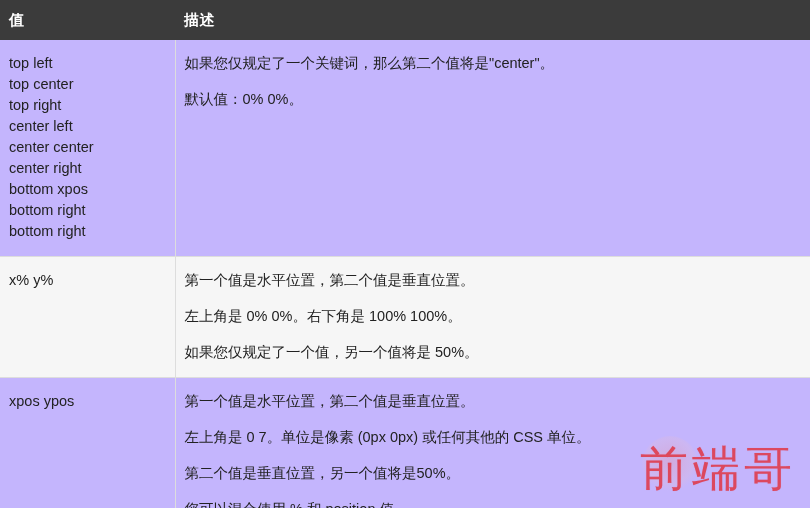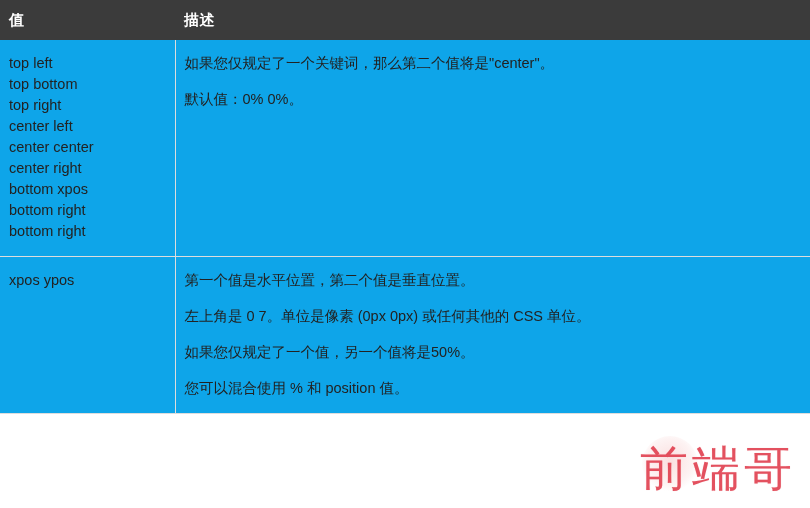--- a/index.html
+++ b/index.html
@@ -62,21 +62,21 @@
   }
 
   td.cell-desc {
     padding: 13px 12px 14px 9px;
   }
 
   tbody tr.row-alt td {
     background: #f6f6f6;
   }
   tbody tr.row-plain td {
-    background: #0ea5e9;
+    background: #c4b5fd;
   }
 
   .kw-line {
     display: block;
     line-height: 21px;
     white-space: nowrap;
   }
 
   .desc-para {
     margin: 0 0 0 0;
@@ -129,44 +129,54 @@
     <tr class="table-head-row">
       <th class="th-value">值</th>
       <th class="th-desc">描述</th>
     </tr>
   </thead>
   <tbody>
 
     <tr class="row-plain">
       <td class="cell-value">
         <span class="kw-line">top left</span>
-        <span class="kw-line">top bottom</span>
+        <span class="kw-line">top center</span>
         <span class="kw-line">top right</span>
         <span class="kw-line">center left</span>
         <span class="kw-line">center center</span>
         <span class="kw-line">center right</span>
         <span class="kw-line">bottom xpos</span>
         <span class="kw-line">bottom right</span>
         <span class="kw-line">bottom right</span>
       </td>
       <td class="cell-desc">
         <p class="desc-para">如果您仅规定了一个关键词，那么第二个值将是"center"。</p>
         <p class="desc-para">默认值：0% 0%。</p>
       </td>
     </tr>
 
+    <tr class="row-alt">
+      <td class="cell-value">
+        <span class="kw-line">x% y%</span>
+      </td>
+      <td class="cell-desc">
+        <p class="desc-para">第一个值是水平位置，第二个值是垂直位置。</p>
+        <p class="desc-para">左上角是 0% 0%。右下角是 100% 100%。</p>
+        <p class="desc-para">如果您仅规定了一个值，另一个值将是 50%。</p>
+      </td>
+    </tr>
 
     <tr class="row-plain">
       <td class="cell-value">
         <span class="kw-line">xpos ypos</span>
       </td>
       <td class="cell-desc">
         <p class="desc-para">第一个值是水平位置，第二个值是垂直位置。</p>
         <p class="desc-para">左上角是 0 7。单位是像素 (0px 0px) 或任何其他的 CSS 单位。</p>
-        <p class="desc-para">如果您仅规定了一个值，另一个值将是50%。</p>
+        <p class="desc-para">第二个值是垂直位置，另一个值将是50%。</p>
         <p class="desc-para">您可以混合使用 % 和 position 值。</p>
       </td>
     </tr>
 
   </tbody>
 </table>
 
 <div class="watermark">
   <span class="watermark-mark"></span>
   <span class="watermark-text">前端哥</span>

